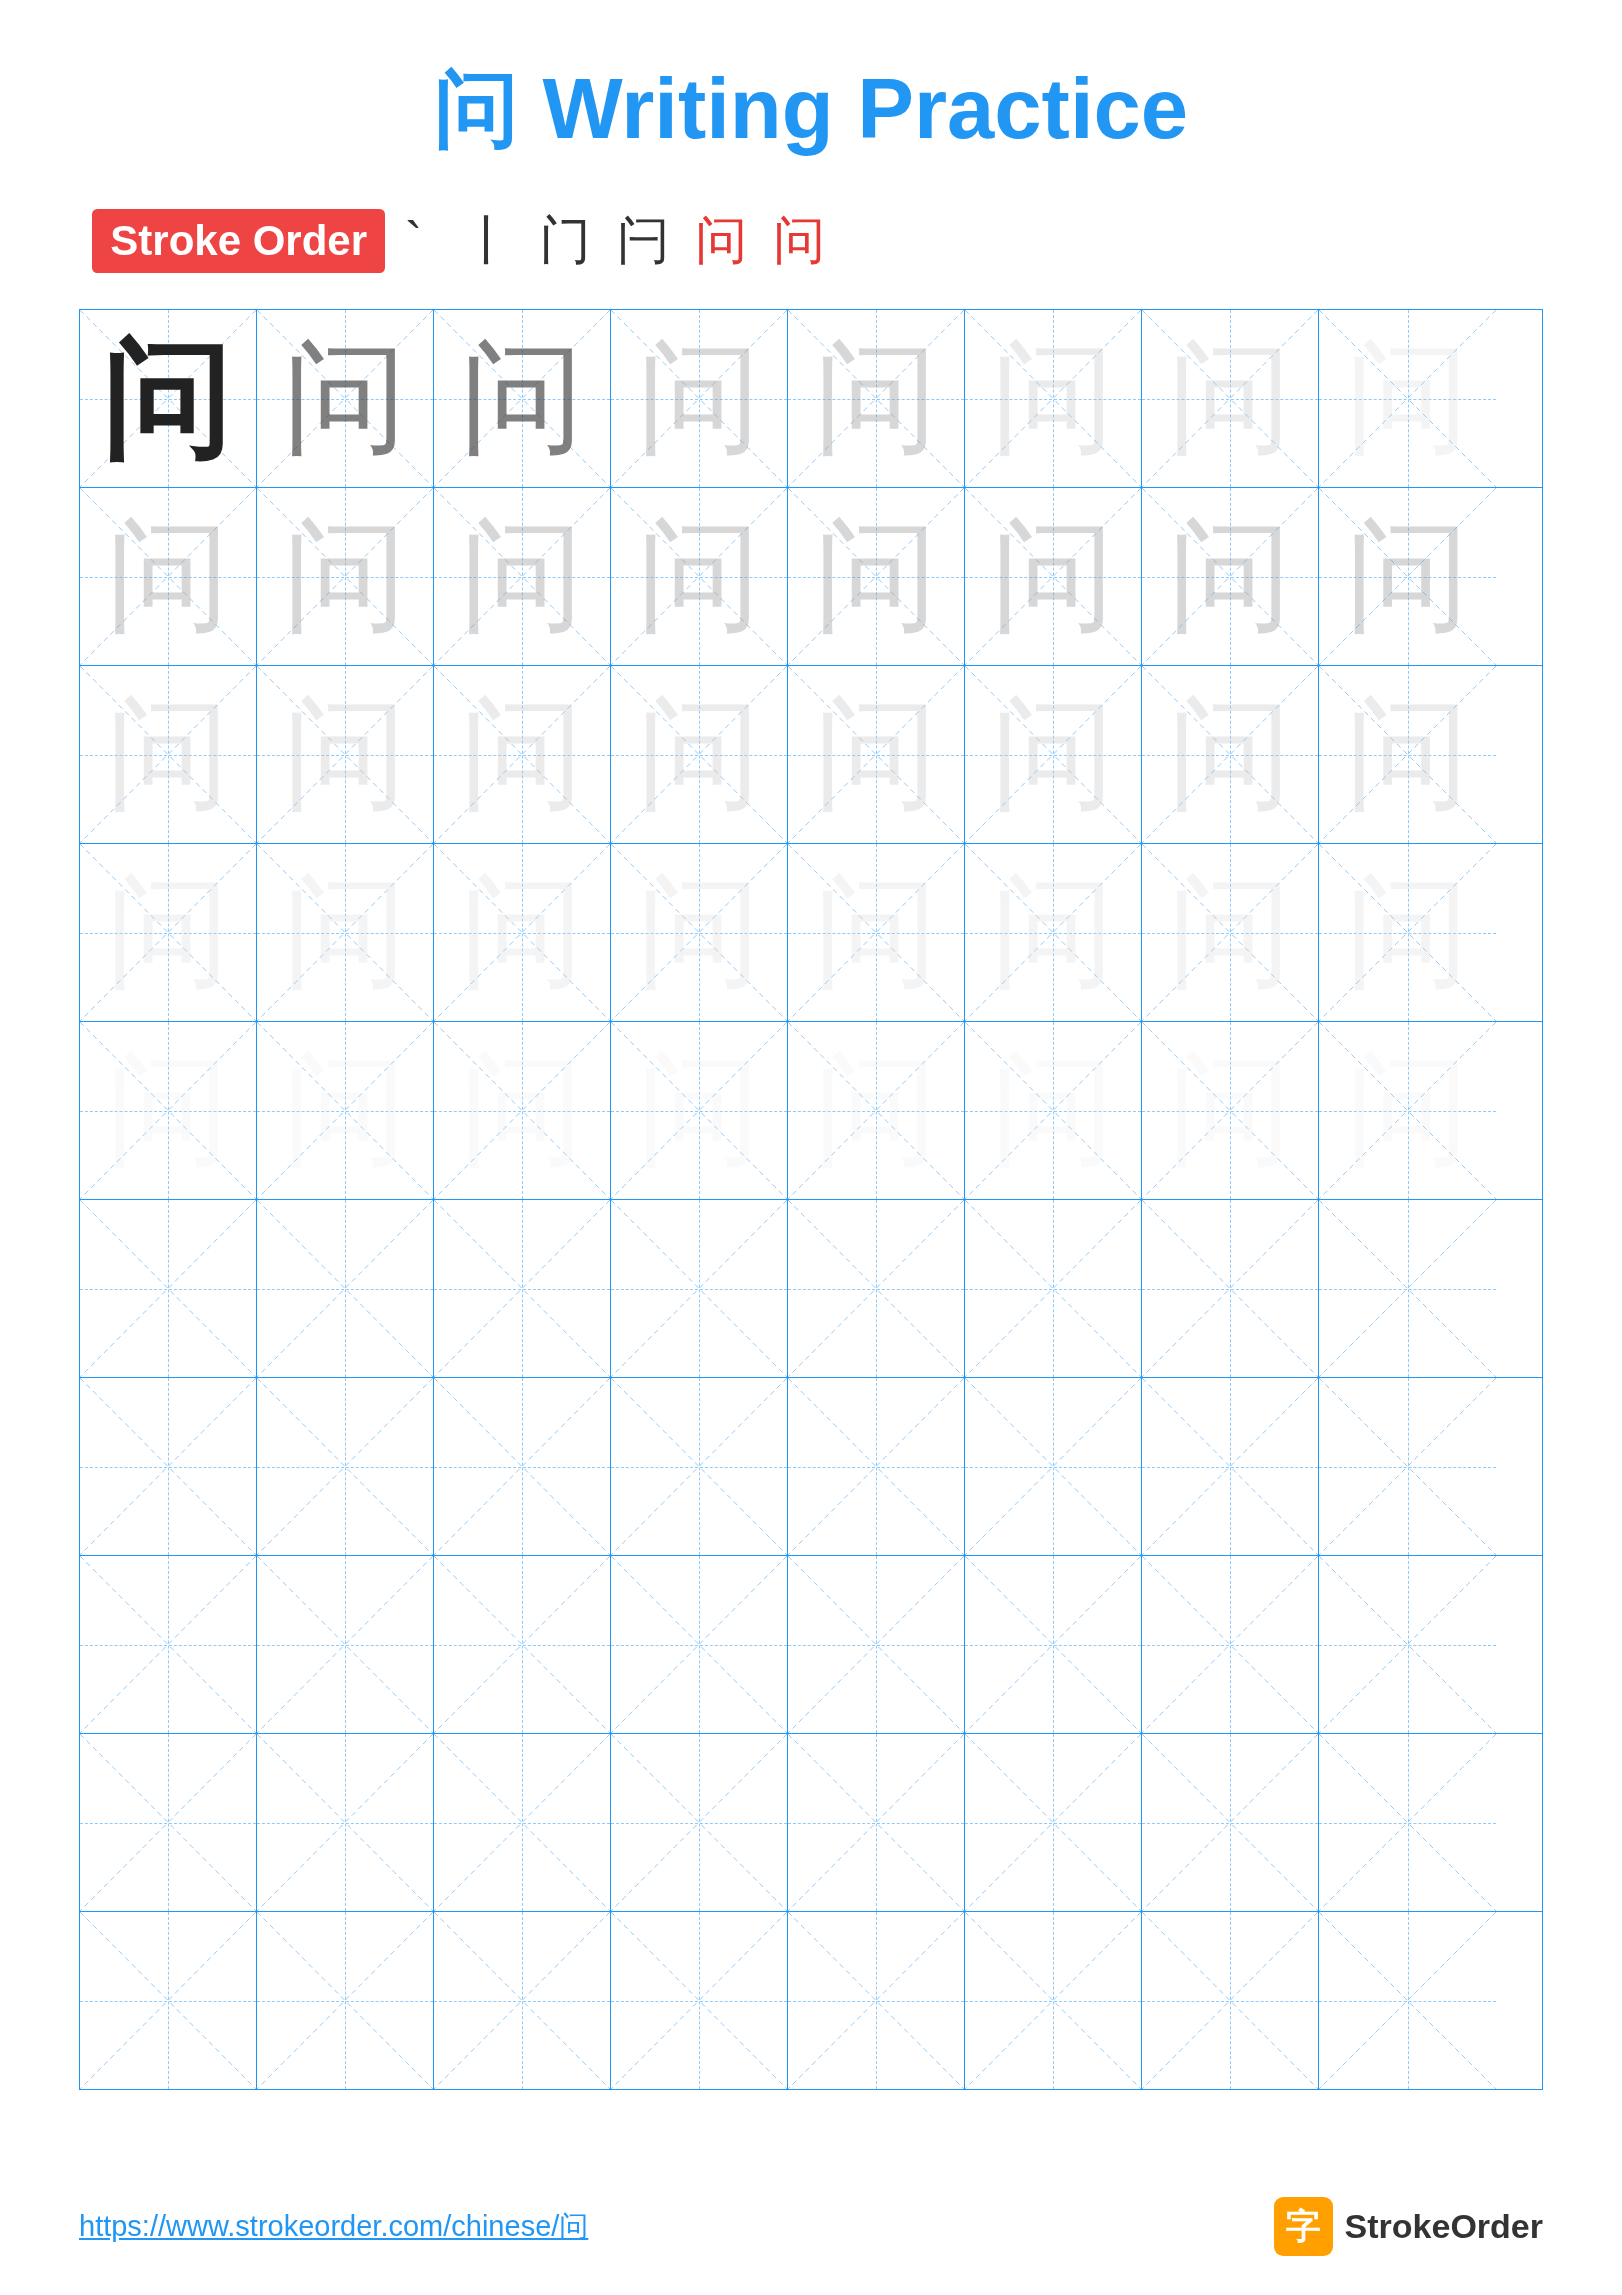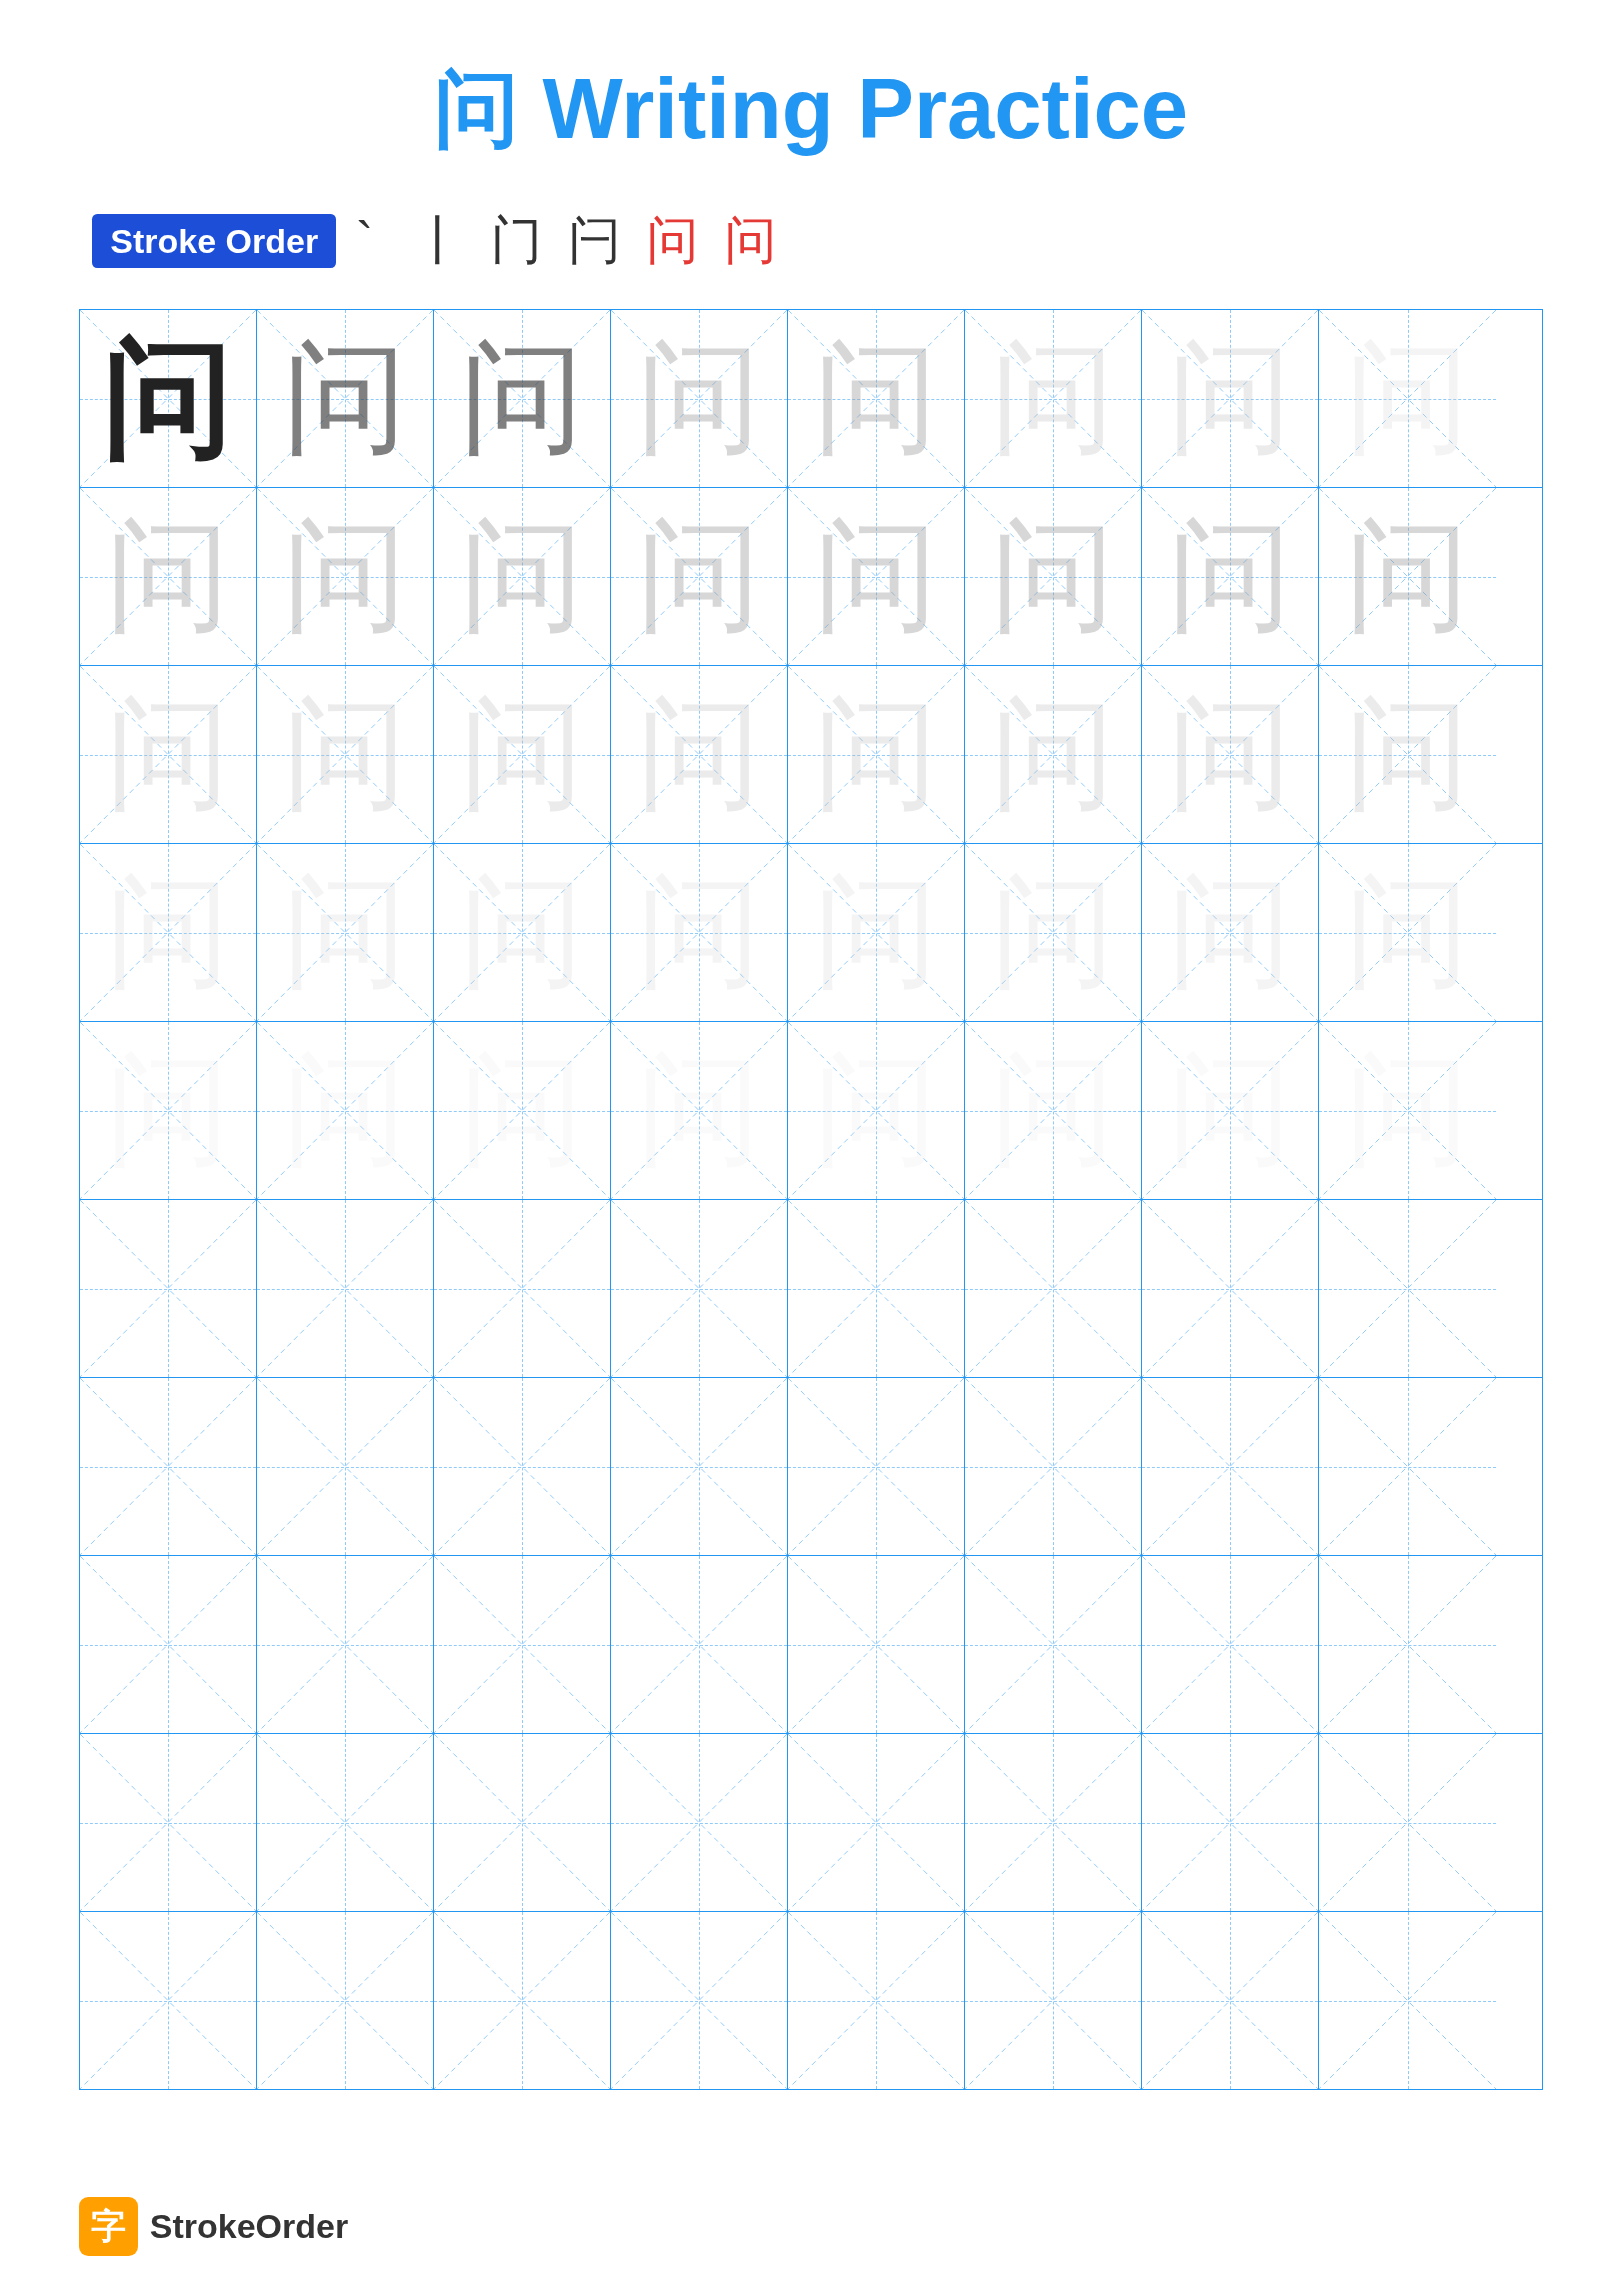--- a/index.html
+++ b/index.html
@@ -24,23 +24,23 @@
     }
 
     .stroke-order-section {
       display: flex;
       align-items: center;
       margin-left: 92px;
       margin-bottom: 33px;
       gap: 19.6px;
     }
     .stroke-order-badge {
-      background: #1d4ed8;
+      background: #ef4444;
       color: white;
-      font-size: 34px;
+      font-size: 42px;
       font-weight: bold;
       padding: 7.9px 18.3px;
       border-radius: 5.2px;
     }
     .stroke-order-chars {
       font-size: 52px;
       color: #333;
       letter-spacing: 13px;
       display: flex;
       align-items: center;
@@ -1038,18 +1038,19 @@
           <svg class="diagonal-svg" viewBox="0 0 270 270" preserveAspectRatio="none">
             <line x1="0" y1="0" x2="270" y2="270" stroke="#90CAF9" stroke-width="1.5" stroke-dasharray="8,6"></line>
             <line x1="270" y1="0" x2="0" y2="270" stroke="#90CAF9" stroke-width="1.5" stroke-dasharray="8,6"></line>
           </svg>
         </div>
       </div>
     </div>
   </div>
 
 <div class="footer">
+  <span class="footer-url">https://www.strokeorder.com/chinese/问</span>
   <div class="footer-brand">
     <div class="footer-logo">字</div>
     <span>StrokeOrder</span>
   </div>
 </div>
 
 
 </body></html>

